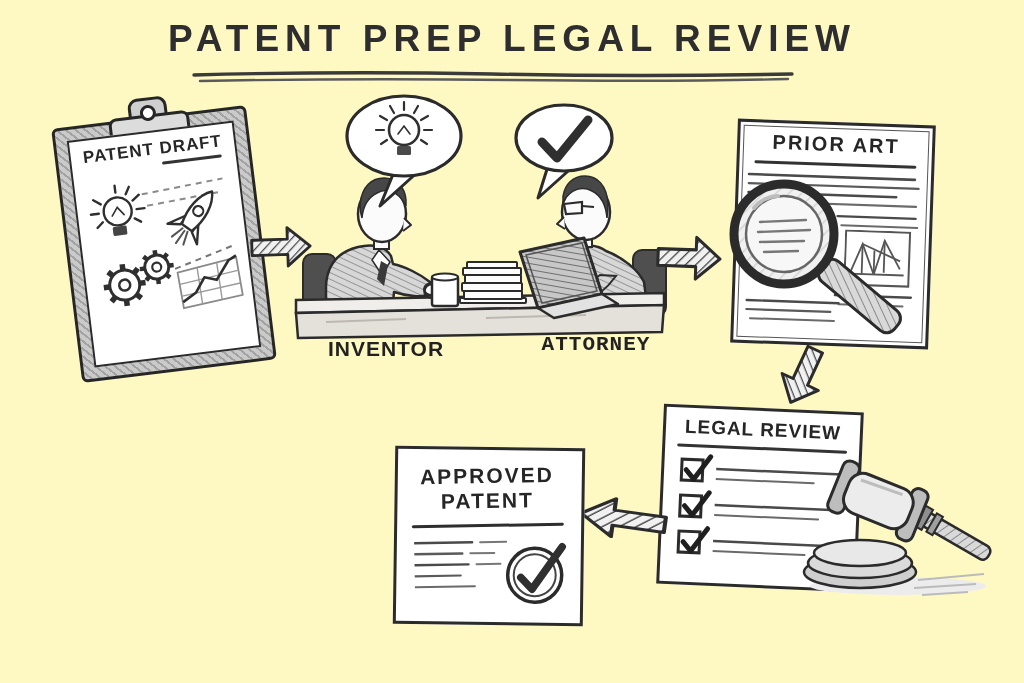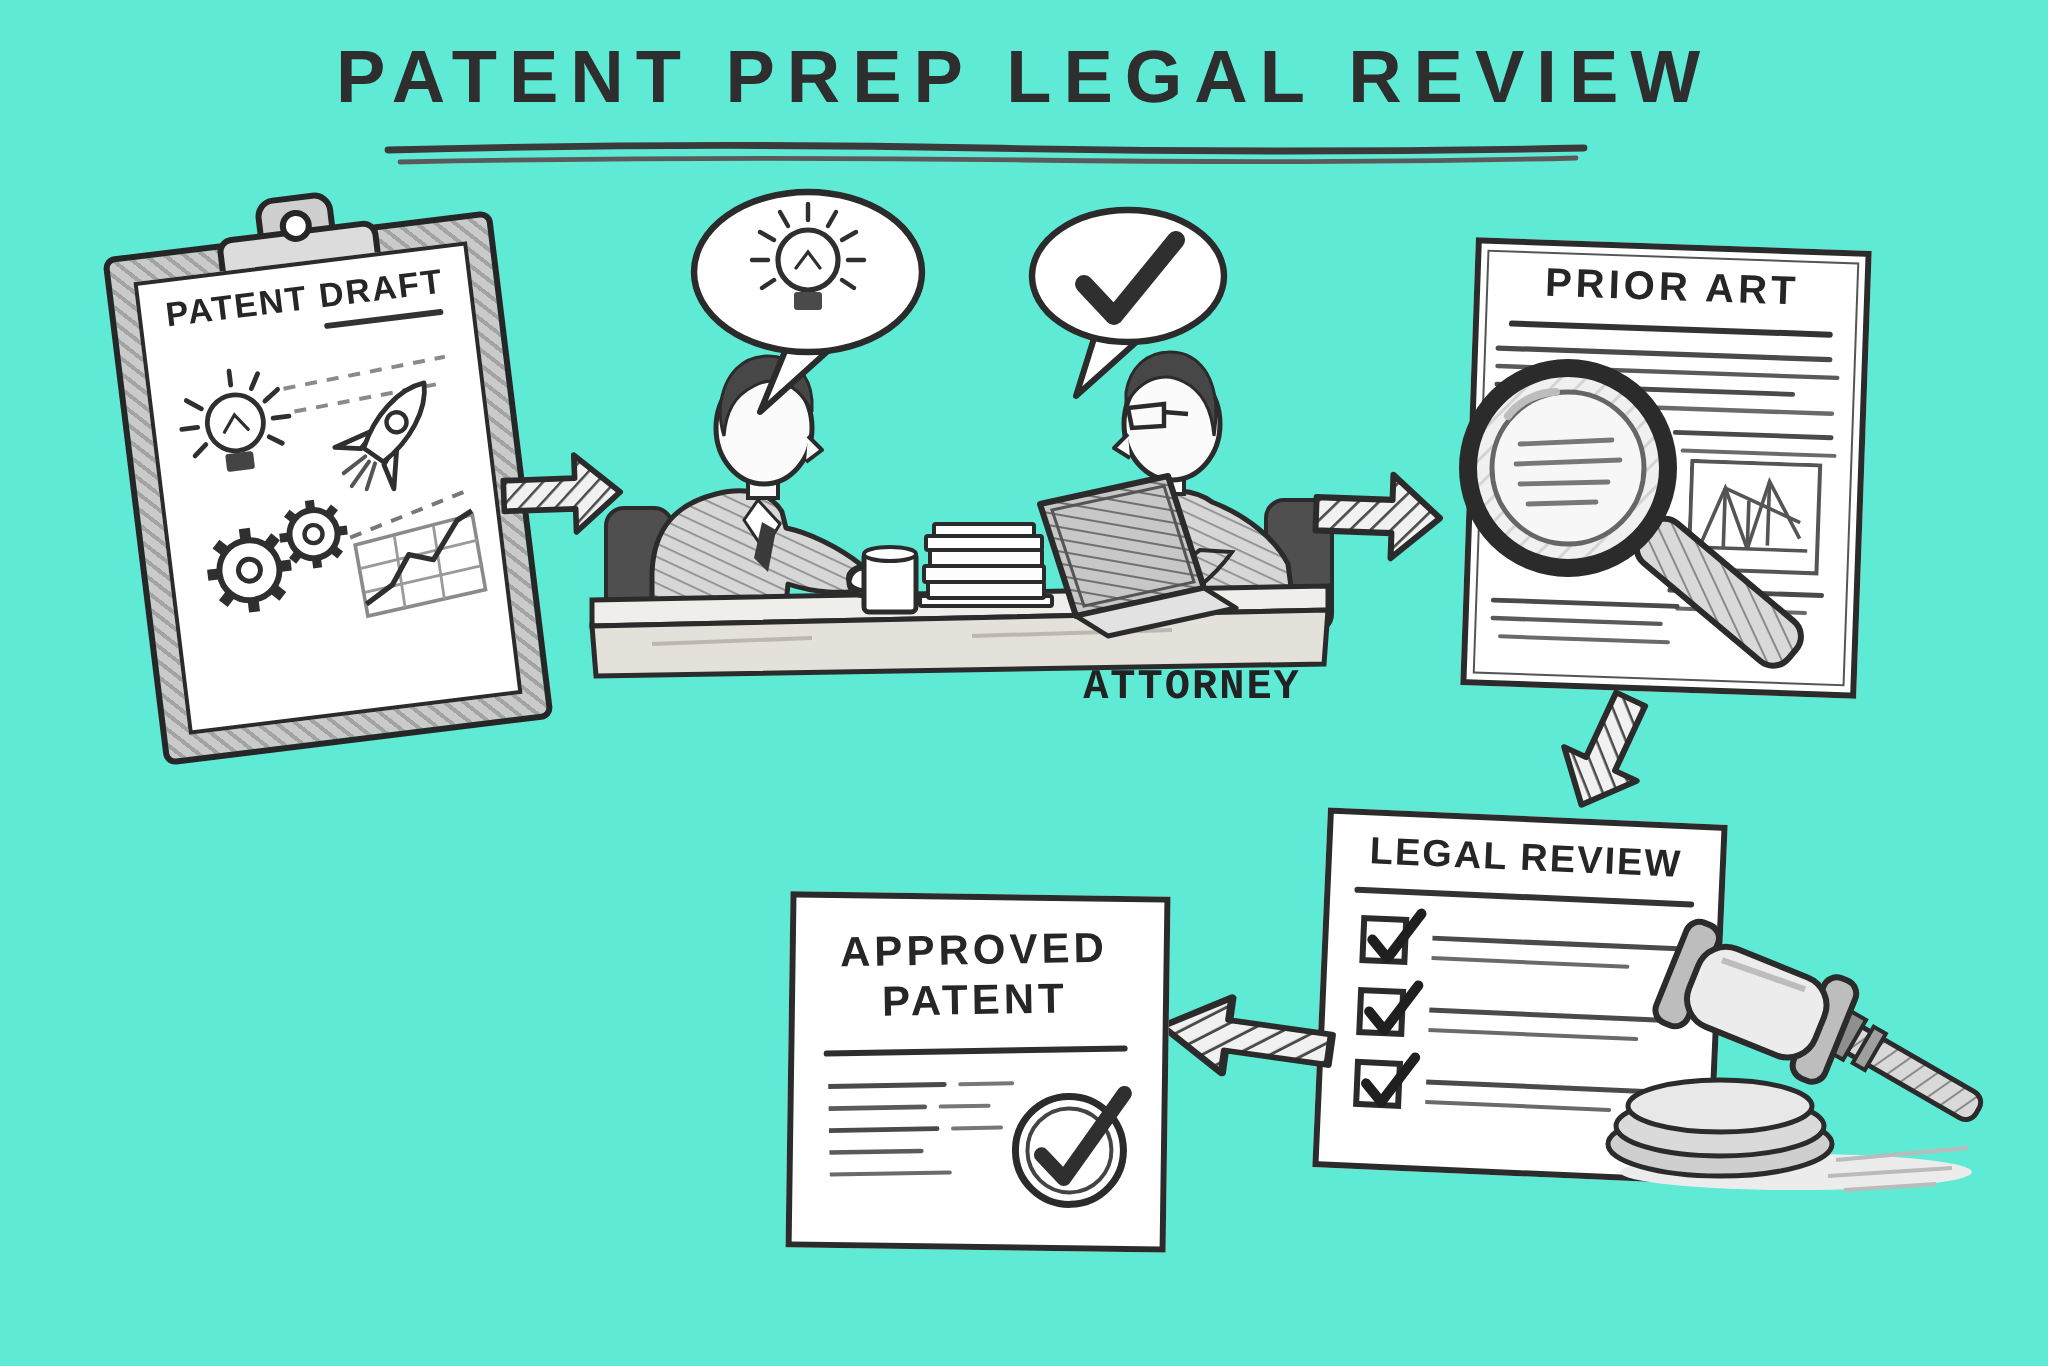--- a/index.html
+++ b/index.html
@@ -1,17 +1,17 @@
 <!DOCTYPE html>
 <html><head>
 <meta charset="utf-8">
 <style>
   html,body{margin:0;padding:0;background:#fff;}
   #stage{
-    position:relative;width:1024px;height:683px;background:#5eead4;overflow:hidden;
+    position:relative;width:1024px;height:683px;background:#fef9c3;overflow:hidden;
     font-family:"Liberation Sans",sans-serif;color:#2b2b2b;
   }
   .abs{position:absolute;}
   
   #title{
     left:0;right:0;top:18px;text-align:center;
     font-size:37px;font-weight:700;letter-spacing:6px;color:#2e2e2e;
   }
   #title-underline{left:192px;top:70px;}
   
@@ -257,20 +257,21 @@
       </g>
     </g>
 
     <g>
       <polygon points="262,80 252,112 290,78" fill="#fff" stroke="#2b2b2b" stroke-width="3" stroke-linejoin="round"></polygon>
       <ellipse cx="278" cy="52" rx="48" ry="33" fill="#fff" stroke="#2b2b2b" stroke-width="3.2"></ellipse>
       <path d="M256,56 L271,72 L302,34" fill="none" stroke="#2f2f2f" stroke-width="9" stroke-linecap="round" stroke-linejoin="round"></path>
     </g>
   </svg>
 
+  <div id="inventor-label" class="abs person-label">INVENTOR</div>
   <div id="attorney-label" class="abs person-label">ATTORNEY</div>
 
   <svg class="abs arrow-svg" style="left:656px;top:233px;transform:rotate(2deg)" width="66" height="50" viewBox="0 0 66 48" preserveAspectRatio="none">
     <polygon points="2,16 40,16 40,4 64,24 40,44 40,32 2,32" fill="url(#arrowHatch)" stroke="#2b2b2b" stroke-width="3" stroke-linejoin="round"></polygon>
   </svg>
 
   <div id="prior-art" class="abs doc">
     <div id="prior-art-title" class="doc-title">PRIOR ART</div>
     <div id="prior-art-rule" class="rule"></div>
     <svg class="abs" style="left:8px;top:46px" width="178" height="162">

